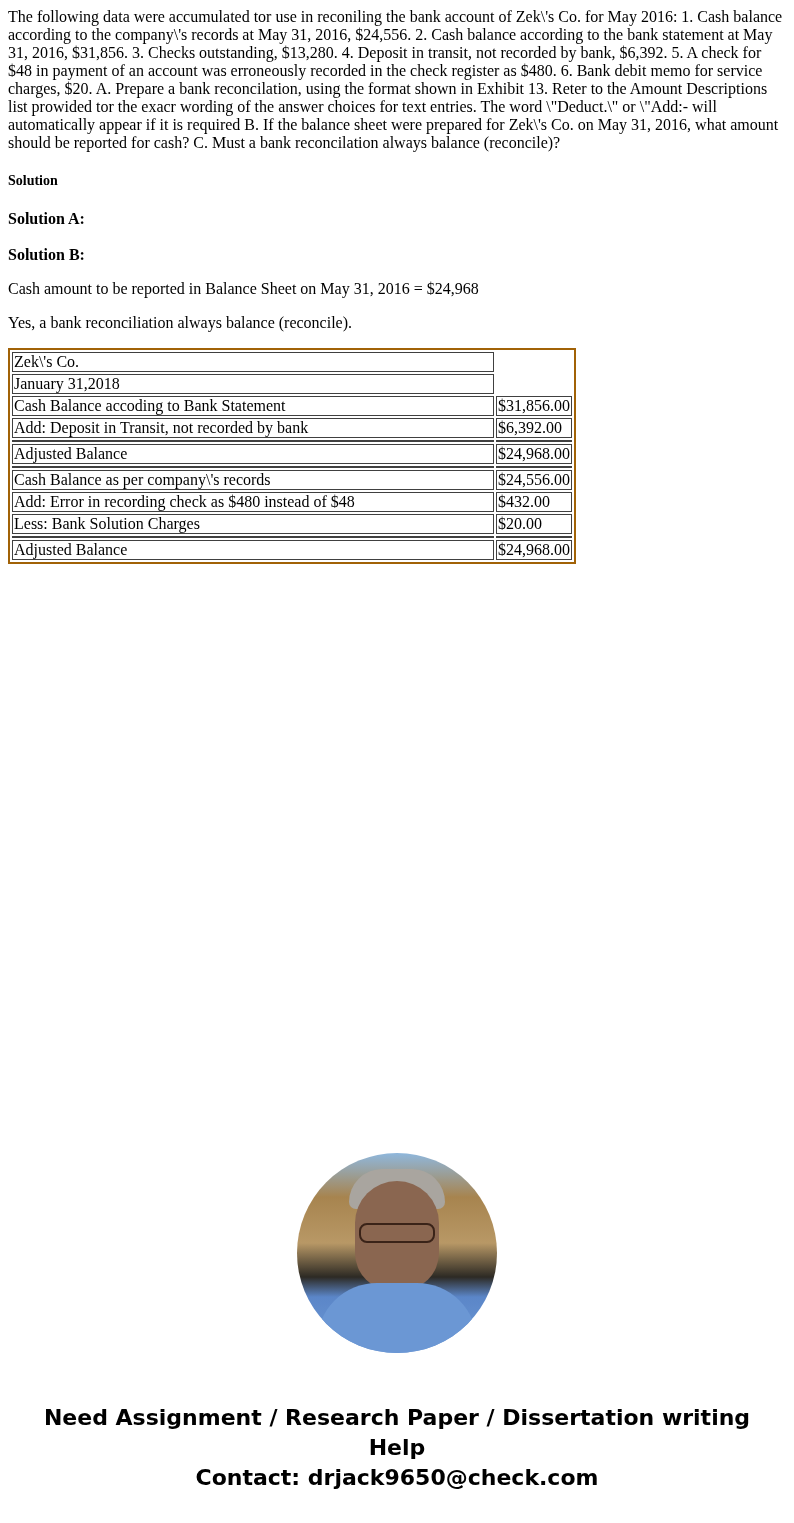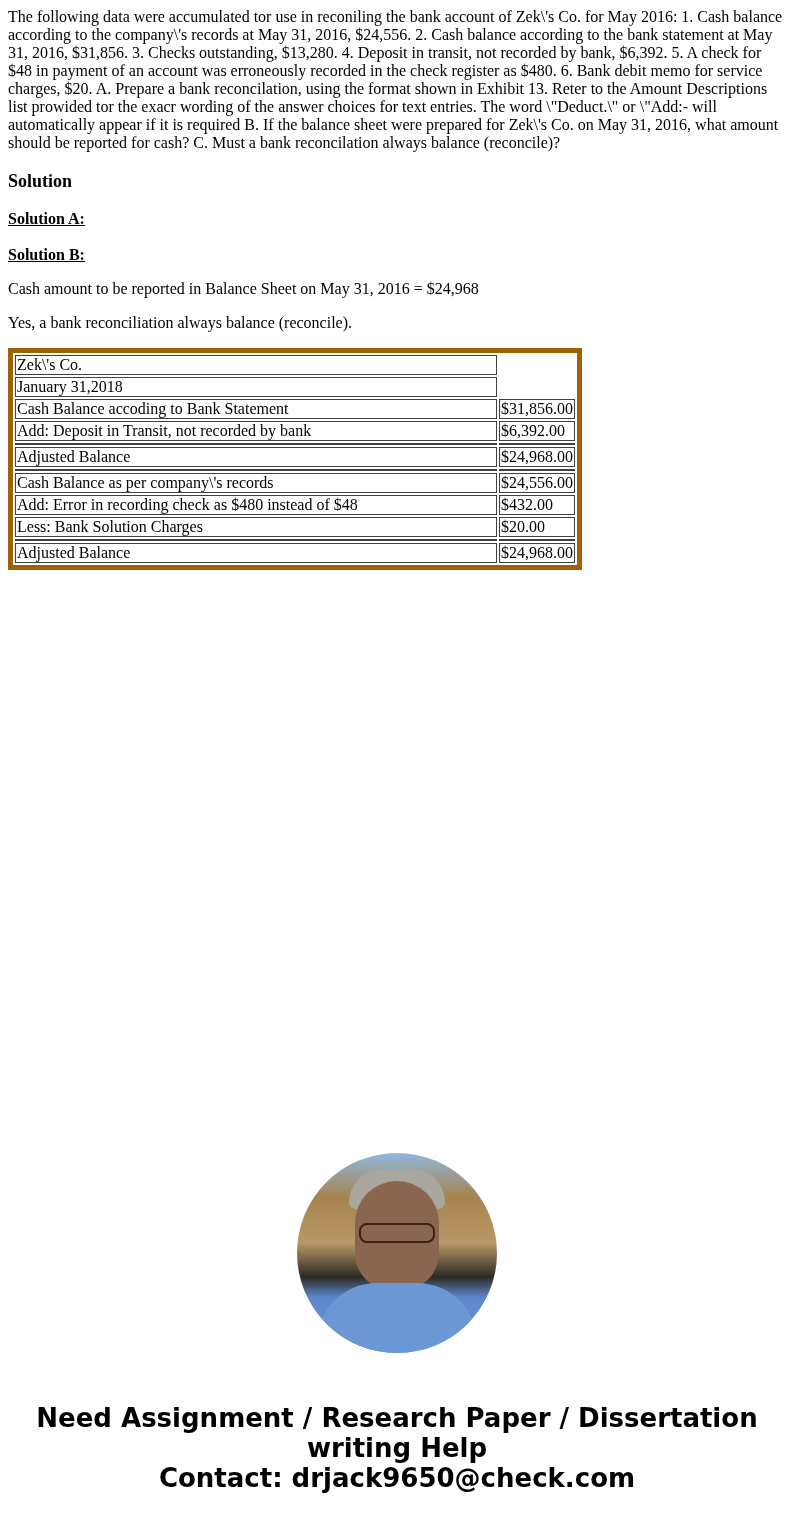--- a/index.html
+++ b/index.html
@@ -17,37 +17,36 @@
       overflow: hidden;
     }
     .content {
       padding: 8px 8px 0 8px;
     }
     .question {
       margin: 0;
       line-height: 18px;
     }
     h2.solution-heading {
-      font-size: 18px;
+      font-size: 14px;
       font-weight: bold;
       margin: 18px 0 0 0;
       line-height: 22px;
     }
     .sub-heading {
       font-weight: bold;
       margin: 18px 0 0 0;
       line-height: 18px;
-      text-decoration: underline;
     }
     .answer-text {
       margin: 16px 0 0 0;
       line-height: 18px;
     }
     table.recon {
-      border: 5px solid #a16207;
+      border: 2px solid #a16207;
       border-collapse: separate;
       border-spacing: 2px;
       margin-top: 16px;
       font-size: 16px;
     }
     table.recon td {
       border: 1px solid #404040;
       padding: 0 1px;
       line-height: 18px;
       height: 18px;
@@ -117,21 +116,21 @@
       left: 20px;
       top: 130px;
       width: 160px;
       height: 90px;
       border-radius: 60px 60px 0 0;
       background: #6b97d4;
     }
     .promo-text {
       font-family: "DejaVu Sans", sans-serif;
       font-weight: bold;
-      font-size: 26px;
+      font-size: 22px;
       line-height: 30px;
       margin-top: 50px;
       padding: 0 20px;
     }
   </style>
 </head>
 <body>
 
 <div class="content">
   <p class="question">The following data were accumulated tor use in reconiling the bank account of Zek\'s Co. for May 2016: 1. Cash balance according to the company\'s records at May 31, 2016, $24,556. 2. Cash balance according to the bank statement at May 31, 2016, $31,856. 3. Checks outstanding, $13,280. 4. Deposit in transit, not recorded by bank, $6,392. 5. A check for $48 in payment of an account was erroneously recorded in the check register as $480. 6. Bank debit memo for service charges, $20. A. Prepare a bank reconcilation, using the format shown in Exhibit 13. Reter to the Amount Descriptions list prowided tor the exacr wording of the answer choices for text entries. The word \"Deduct.\" or \"Add:- will automatically appear if it is required B. If the balance sheet were prepared for Zek\'s Co. on May 31, 2016, what amount should be reported for cash? C. Must a bank reconcilation always balance (reconcile)?</p>

